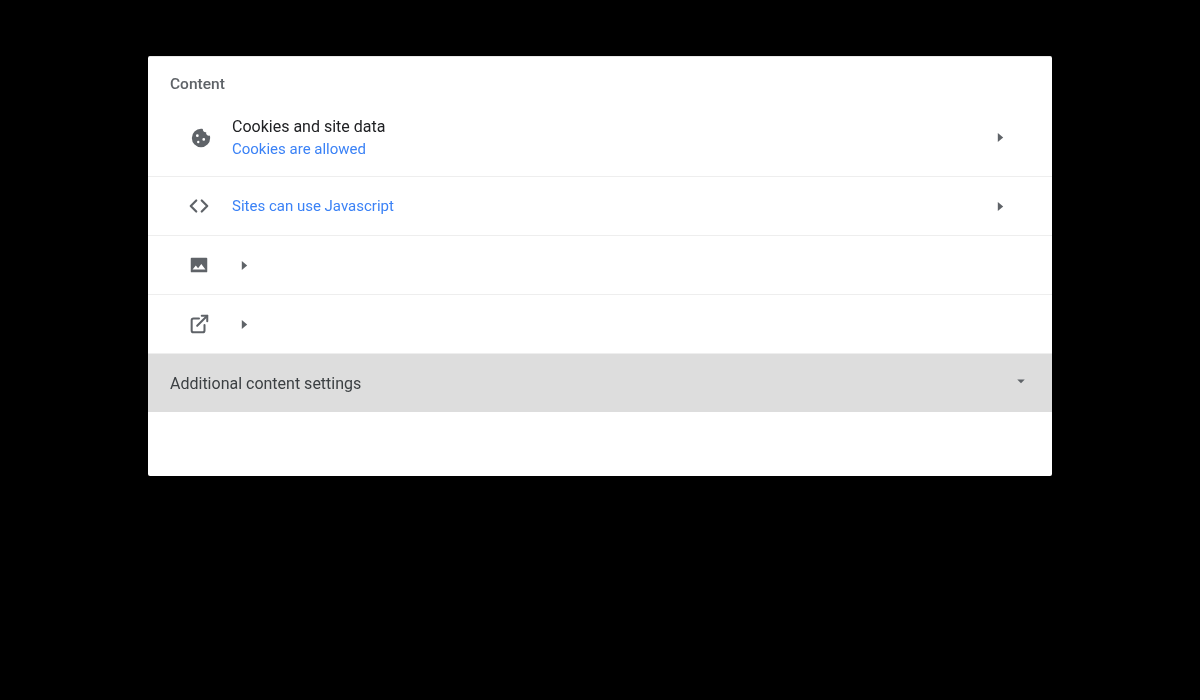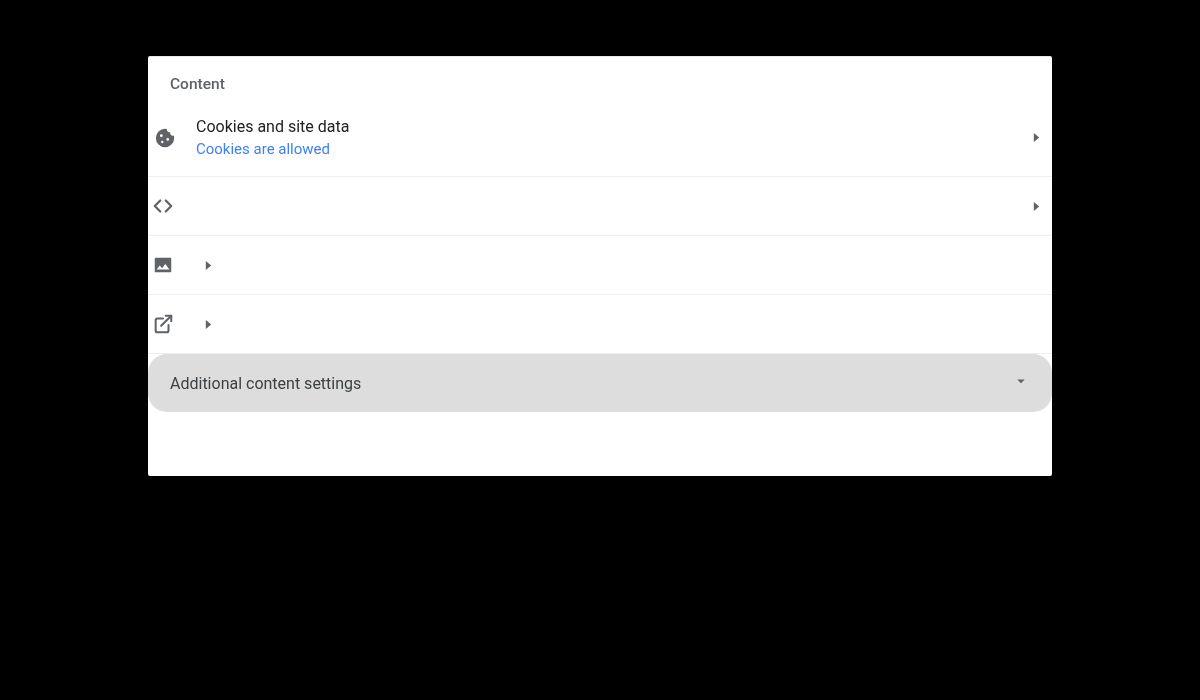--- a/index.html
+++ b/index.html
@@ -23,21 +23,21 @@
     }
     .section-header {
       padding: 18px 22px 6px 22px;
       color: #5f6368;
       font-size: 15.5px;
       font-weight: 500;
     }
     .row {
       display: flex;
       align-items: center;
-      padding: 18px 4px;
+      padding: 18px 40px;
       border-bottom: 1px solid #eeeeee;
       cursor: pointer;
       background: #fff;
     }
     .row:last-of-type { border-bottom: none; }
     .row-icon {
       width: 44px;
       flex-shrink: 0;
       display: flex;
       align-items: center;
@@ -70,21 +70,20 @@
       color: #5f6368;
     }
     .row-chevron svg { width: 9px; height: 9px; fill: #5f6368; }
     .expand-row {
       display: flex;
       align-items: center;
       justify-content: space-between;
       padding: 18px 22px;
       background: #dddddd;
       cursor: pointer;
-      border-radius: 19px;
     }
     .expand-row .label {
       font-size: 16px;
       color: #3c4043;
     }
     .expand-row .chev {
       color: #5f6368;
     }
     .expand-row .chev svg { width: 18px; height: 18px; fill: #5f6368; }
   </style>
@@ -113,20 +112,21 @@
   </div>
 
   <div class="row">
     <span class="row-icon">
       <svg viewBox="0 0 24 24" fill="none" stroke="#5f6368" stroke-width="2.4" stroke-linecap="round" stroke-linejoin="round">
           <polyline points="9 6 3 12 9 18"></polyline>
           <polyline points="15 6 21 12 15 18"></polyline>
         </svg>
     </span>
     <div class="row-text">
+      <span class="row-sub">Sites can use Javascript</span>
     </div>
     <span class="row-chevron">
       <svg viewBox="0 0 10 10">
           <path d="M2 0 L8 5 L2 10 Z"></path>
         </svg>
     </span>
   </div>
 
   <div class="row">
     <span class="row-icon">

